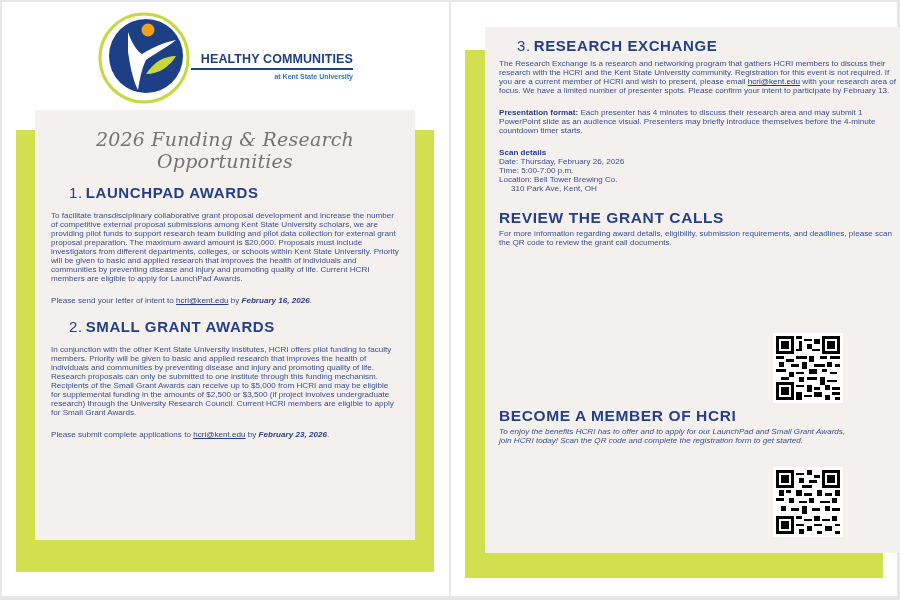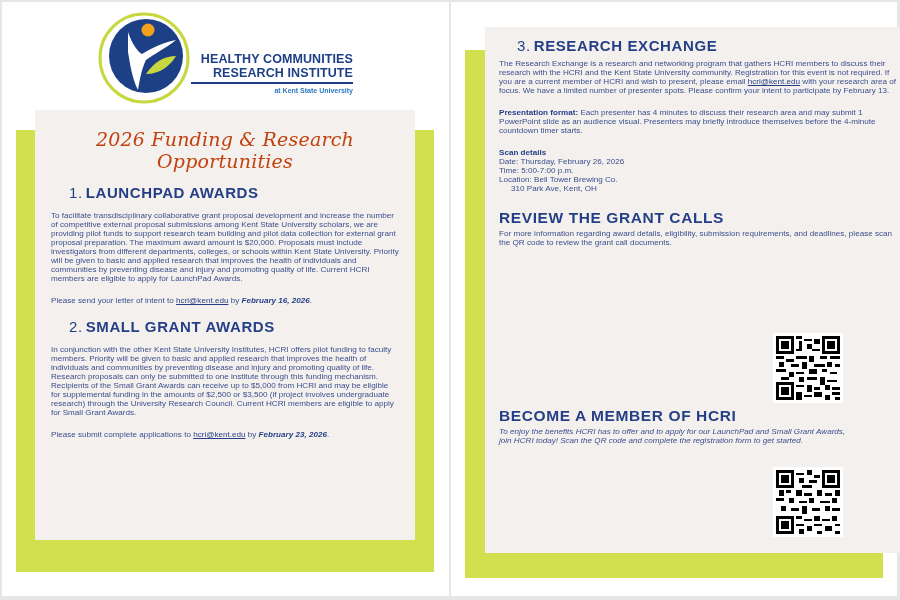--- a/index.html
+++ b/index.html
@@ -21,21 +21,21 @@
   #page2 .green-band { left: 14px; top: 48px; width: 418px; height: 528px; }
   #page2 .card { left: 34px; top: 25px; width: 433px; height: 526px; padding: 10px 14px 0 14px; }
 
   .logo { position: absolute; left: 96px; top: 10px; width: 260px; height: 92px; }
   .logo svg { position: absolute; left: 0; top: 0; }
   .logo-text { position: absolute; left: 95px; top: 40px; width: 160px; }
   .logo-line1, .logo-line2 { font-family: "Liberation Sans", sans-serif; font-weight: bold; color: #1d3f86; font-size: 12.5px; line-height: 14px; text-align: right; letter-spacing: 0.1px; }
   .logo-rule { height: 1.5px; background: #1d3f86; margin-top: 2px; width: 162px; margin-left: -2px; }
   .logo-sub { font-size: 7px; font-weight: bold; color: #2f78c4; text-align: right; margin-top: 3px; }
 
-  .script-title { font-family: "DejaVu Serif", serif; font-style: italic; color: #c2410c; font-size: 19px; text-align: center; margin-bottom: 12px; letter-spacing: 0.2px; }
+  .script-title { font-family: "DejaVu Serif", serif; font-style: italic; color: #737373; font-size: 19px; text-align: center; margin-bottom: 12px; letter-spacing: 0.2px; }
 
   .section-heading { font-family: "Liberation Sans", sans-serif; font-weight: bold; color: #243f86; font-size: 15px; letter-spacing: 0.6px; margin-left: 18px; margin-bottom: 10px; }
   .section-heading .num { font-weight: normal; margin-right: 3px; }
   .section-heading.plain { margin-left: 0; font-size: 15.5px; margin-bottom: 2px; }
 
   .para { font-size: 8.1px; line-height: 9px; color: #3a4f8f; margin-bottom: 13px; }
   .para b { color: #243f86; }
   .para .deadline { font-weight: bold; font-style: italic; color: #243f86; }
   .para a, .email { color: #243f86; text-decoration: underline; }
   .event-line { display: block; }
@@ -51,21 +51,20 @@
   <div class="logo">
     <svg width="92" height="92" viewBox="0 0 92 92">
       <circle cx="46" cy="46" r="44" fill="none" stroke="#c7d83f" stroke-width="3"></circle>
       <circle cx="48" cy="44" r="37" fill="#1d3f86"></circle>
       <circle cx="50" cy="18" r="6.5" fill="#f0a21c"></circle>
       <path d="M30 20 C34 32, 40 40, 44 42 C54 36, 66 30, 78 28 C68 36, 56 42, 48 48 C44 56, 42 66, 40 78 C34 66, 32 52, 30 40 Z" fill="#ffffff"></path>
       <path d="M48 62 C56 50, 66 44, 78 44 C72 54, 62 62, 48 62 Z" fill="#c7d83f"></path>
     </svg>
     <div class="logo-text">
       <div class="logo-line1">HEALTHY COMMUNITIES</div>
-      <div class="logo-line2">RESEARCH INSTITUTE</div>
       <div class="logo-rule"></div>
       <div class="logo-sub">at Kent State University</div>
     </div>
   </div>
 
   <div class="green-band"></div>
   <div class="card">
     <div class="script-title">2026 Funding &amp; Research Opportunities</div>
 
     <div class="section-heading">

